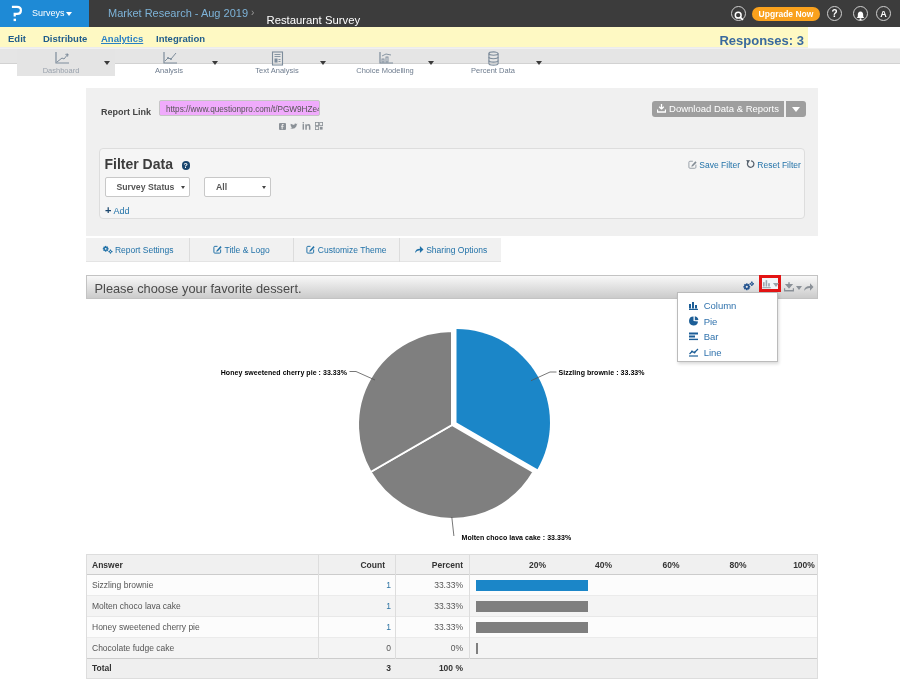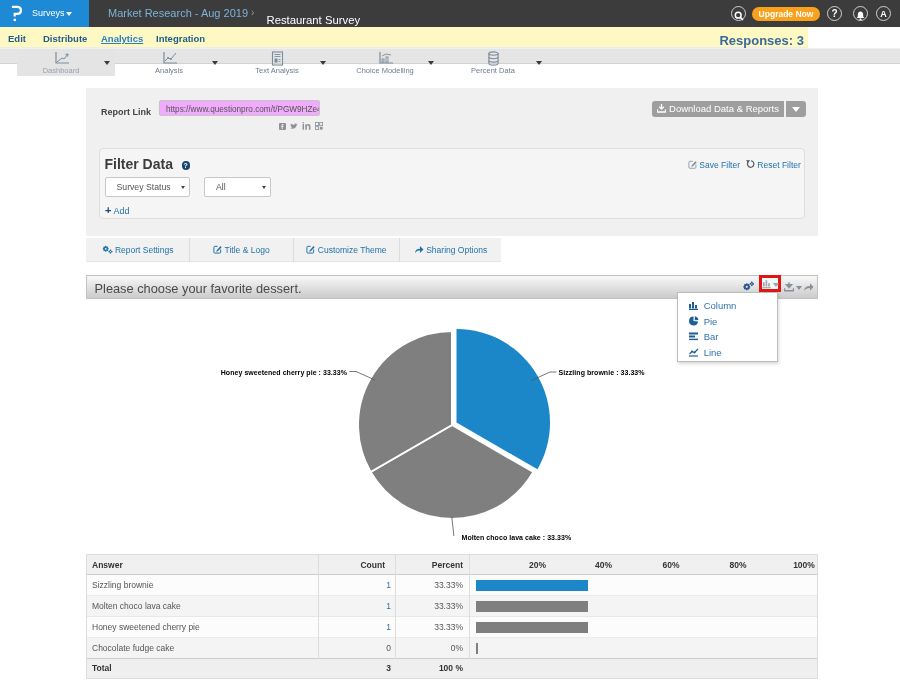--- a/index.html
+++ b/index.html
@@ -38,21 +38,21 @@
 #socials { position:absolute; left:193px; top:34px; width:44px; display:flex; gap:4px; align-items:center; }
 #dlbtn { position:absolute; left:566px; top:13px; width:132px; height:16px; background:#9e9e9e; border-radius:3px 0 0 3px; color:#fff; font-size:9.5px; text-align:center; line-height:16px; }
 #dlcaret { position:absolute; left:699.5px; top:13px; width:20px; height:16px; background:#9e9e9e; border-radius:0 3px 3px 0; }
 #dlcaret:after { content:""; position:absolute; left:6px; top:6px; border-left:4px solid transparent; border-right:4px solid transparent; border-top:5px solid #fff; }
 
 
 #fpanel { position:absolute; left:13px; top:60px; width:706px; height:71px; background:#f5f5f5; border:1px solid #ddd; border-radius:4px; }
 #ftitle { position:absolute; left:4.5px; top:6.5px; font-size:14px; font-weight:bold; color:#3c3c3c; }
 #fq { position:absolute; left:81.5px; top:12px; width:8.5px; height:8.5px; background:#19466e; border-radius:50%; color:#fff; font-size:7px; font-weight:bold; text-align:center; line-height:9px; }
 .flink { position:absolute; top:11px; font-size:8.5px; color:#2272a8; white-space:nowrap; }
-.fsel { position:absolute; top:28px; height:20px; background:#fff; border:1px solid #c8c8c8; border-radius:2px; font-size:8.7px; color:#555; font-weight:normal; line-height:18px; padding-left:11px; }
+.fsel { position:absolute; top:28px; height:20px; background:#fff; border:1px solid #c8c8c8; border-radius:2px; font-size:8.7px; color:#555; font-weight:bold; line-height:18px; padding-left:11px; }
 .fsel:after { content:""; position:absolute; right:4px; top:7.5px; border-left:2.8px solid transparent; border-right:2.8px solid transparent; border-top:3.8px solid #444; }
 #fadd { position:absolute; left:5px; top:55px; font-size:9px; color:#2272a8; }
 #fadd b { color:#19466e; font-size:11px; }
 
 
 #tabs { position:absolute; left:86px; top:238px; width:415px; height:24px; background:#f1f1f1; border-bottom:1px solid #e4e4e4; }
 .tab { position:absolute; top:0; height:24px; border-right:1px solid #dcdcdc; text-align:center; font-size:8.5px; color:#2272a8; line-height:24px; }
 
 
 #chead { position:absolute; left:86px; top:275px; width:732px; height:24px; background:linear-gradient(#f8f8f8,#cbcbcb); border:1px solid #c3c3c3; }

